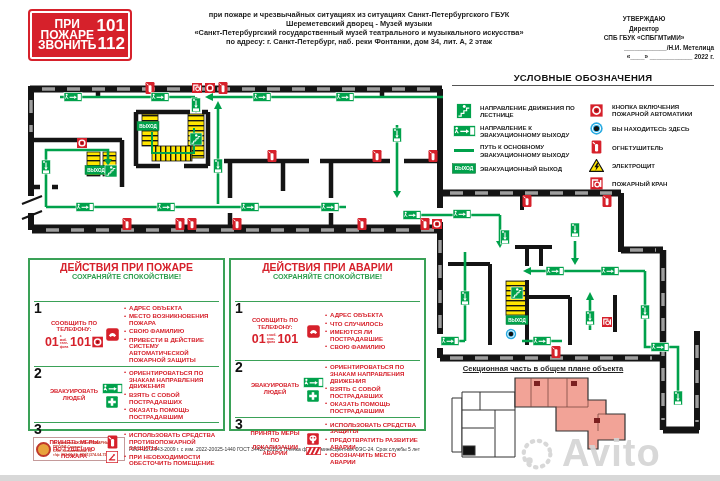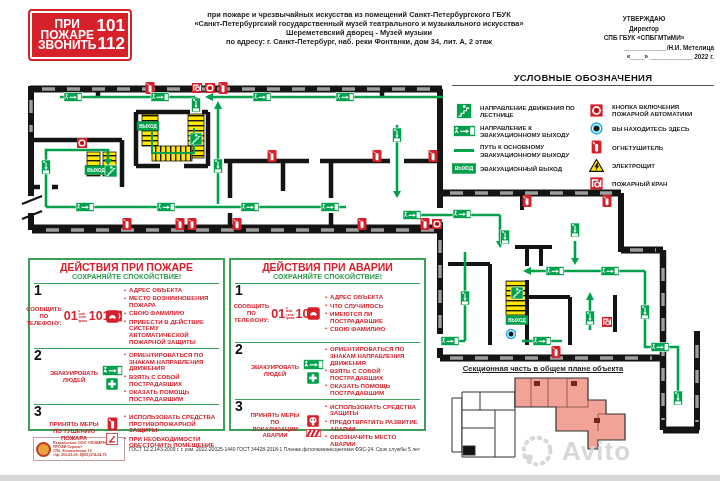--- a/index.html
+++ b/index.html
@@ -28,24 +28,24 @@
   .lcol.left{width:128px;} .lcol.right{width:130px;}
   .litem{display:flex;align-items:center;gap:4px;}
   .licon{width:24px;display:flex;justify-content:center;flex:none;}
   .llabel{font-size:6.1px;font-weight:700;color:#222;line-height:7.2px;}
   .green-line{width:20px;height:3px;background:#00a14b;}
   
   .panel{position:absolute;top:258px;width:197px;height:173px;border:2px solid #3aa157;
     background:#fff;box-sizing:border-box;padding:2px 4px;}
   .panel.fire{left:28px;} .panel.accident{left:229px;}
   .p-title{color:#d6212b;font-size:10.5px;font-weight:700;text-align:center;line-height:11px;}
-  .p-sub{color:#2e9e4f;font-size:7.2px;font-weight:700;text-align:center;line-height:8px;margin-bottom:2px;}
+  .p-sub{color:#2e9e4f;font-size:7.2px;font-weight:700;text-align:center;line-height:8px;margin-bottom:20px;}
   .step{border-top:1.2px solid #3aa157;display:flex;padding-top:3px;margin-top:2px;}
   .num{width:12px;font-size:14px;font-weight:700;color:#111;line-height:11px;margin-top:-2px;flex:none;}
-  .stepleft{width:56px;flex:none;display:flex;flex-direction:row;align-items:center;justify-content:center;gap:2px;}
+  .stepleft{width:56px;flex:none;display:flex;flex-direction:column;align-items:center;justify-content:center;gap:2px;}
   .steplabel{font-size:5.9px;font-weight:700;color:#d6212b;text-align:center;line-height:6.8px;}
   .phones{display:flex;align-items:center;gap:1px;}
   .phones .big{color:#d6212b;font-size:12.5px;font-weight:700;}
   .phonenote{display:flex;flex-direction:column;font-size:3.2px;color:#d6212b;font-weight:700;line-height:3.4px;}
   .stepicons{width:20px;flex:none;display:flex;flex-direction:column;align-items:center;justify-content:center;gap:2px;}
   .bullets{flex:1;display:flex;flex-direction:column;justify-content:center;gap:1.5px;padding-left:2px;}
   .bullet{font-size:6.1px;font-weight:700;color:#d6212b;line-height:6.8px;position:relative;padding-left:5px;}
   .bullet::before{content:"•";position:absolute;left:0;top:-0.5px;color:#d6212b;}
   
   .plan-svg{position:absolute;left:0;top:78px;width:720px;height:400px;}
@@ -54,21 +54,21 @@
     font-size:7.6px;font-weight:700;color:#222;text-decoration:underline;}
   
   .stamp{position:absolute;left:33px;top:437px;width:92px;height:24px;border:1px solid #c49a9a;
     display:flex;align-items:center;gap:2px;padding:1px 2px;box-sizing:border-box;}
   .stamp-emblem{width:11px;height:11px;border-radius:50%;background:#e8a33d;border:2px solid #c0392b;flex:none;}
   .stamp-lines{font-size:3.6px;color:#c0392b;line-height:4.2px;font-weight:700;}
   .gost{position:absolute;left:129px;top:446px;font-size:5px;color:#333;width:520px;}
   
   .watermark{position:absolute;left:518px;top:432px;display:flex;align-items:center;gap:6px;
     opacity:.9;pointer-events:none;}
-  .wm-text{font-size:26px;font-weight:700;color:#d4d4d4;letter-spacing:1px;}
+  .wm-text{font-size:38px;font-weight:700;color:#d4d4d4;letter-spacing:1px;}
   .gray-strip{position:absolute;left:0;bottom:0;width:100%;height:6px;background:#d8d8d8;}
 </style>
 </head>
 <body>
 
 <div class="page">
 
   <svg width="0" height="0" style="position:absolute" aria-hidden="true">
     <defs>
       <pattern id="treadsH" width="5" height="5" patternUnits="userSpaceOnUse">
@@ -162,23 +162,23 @@
       <div>ПОЖАРЕ</div>
       <div>ЗВОНИТЬ</div>
     </div>
     <div class="phone-nums">
       <div>101</div>
       <div>112</div>
     </div>
   </div>
 
   <div class="header">
-    <div class="sub">при пожаре и чрезвычайных искусства из помещений  Санкт-Петербургского ГБУК</div>
+    <div class="sub">при пожаре и чрезвычайных ситуациях из ситуациях  Санкт-Петербургского ГБУК</div>
+    <div class="sub">Шереметевский дворец - Музей музыки</div>
     <div class="sub">«Санкт-Петербургский государственный музей театрального и музыкального искусства»</div>
-    <div class="sub">Шереметевский дворец - Музей музыки</div>
     <div class="sub">по адресу: г. Санкт-Петербург, наб. реки Фонтанки, дом 34, лит. А, 2 этаж</div>
   </div>
 
   <div class="approval">
     <div class="c">УТВЕРЖДАЮ</div>
     <div class="c">Директор</div>
     <div class="c">СПБ ГБУК «СПБГМТиМИ»</div>
     <div class="r">____________/Н.И. Метелица</div>
     <div class="r">«____» ____________  2022 г.</div>
   </div>

